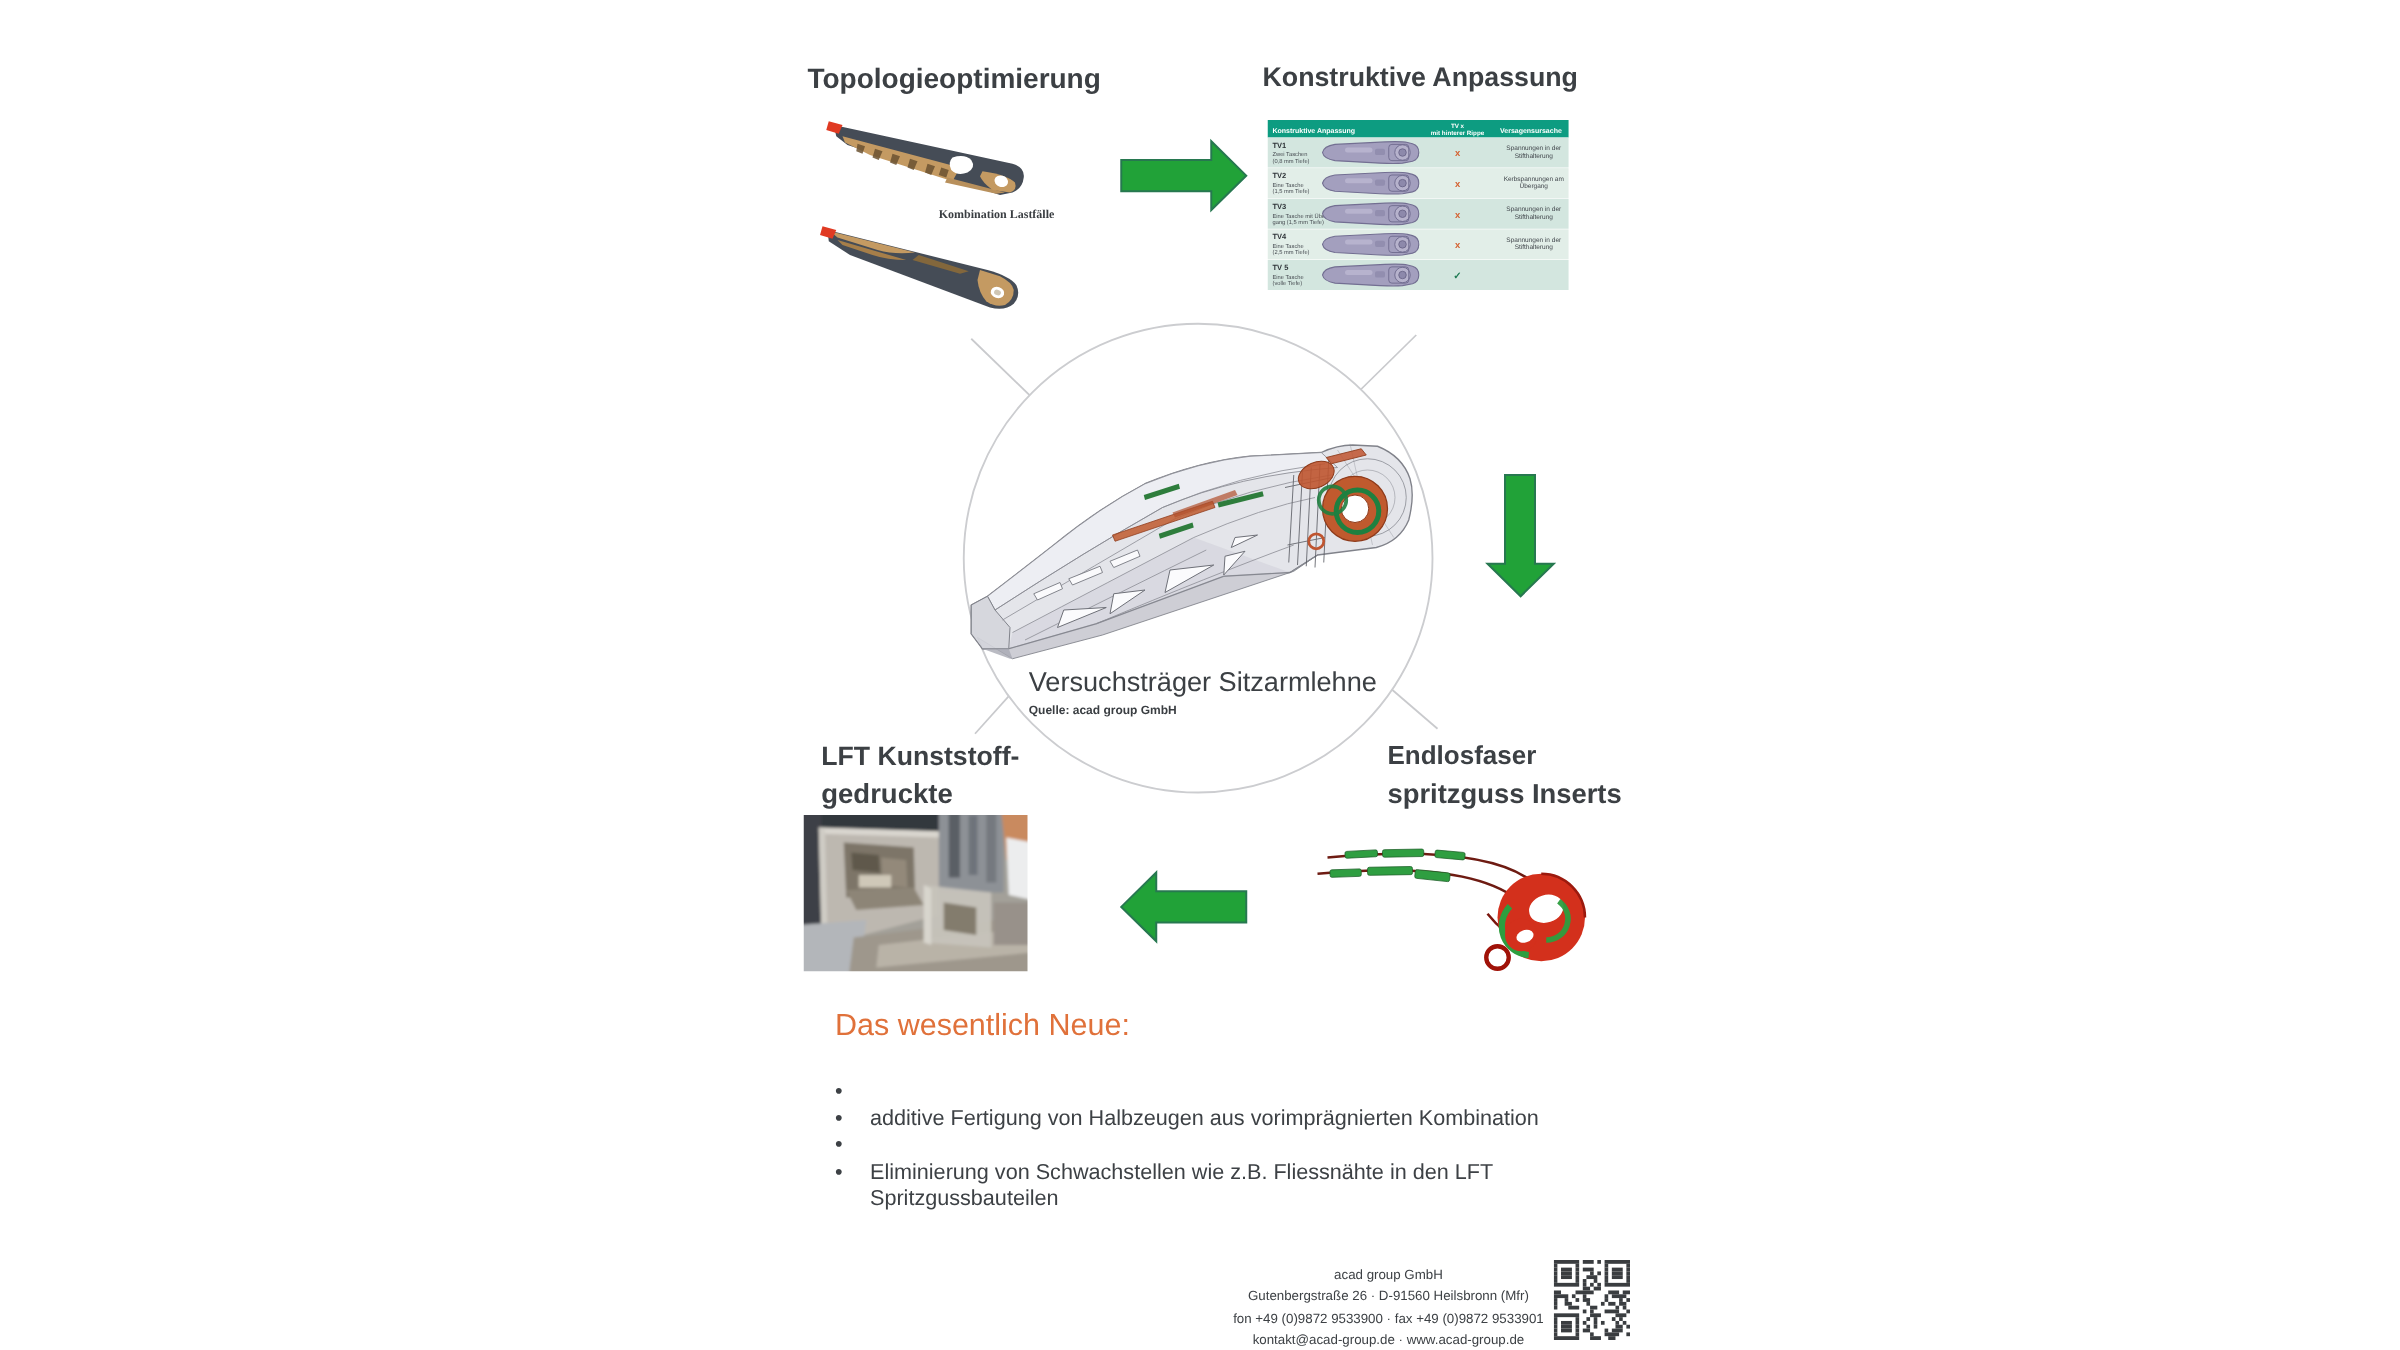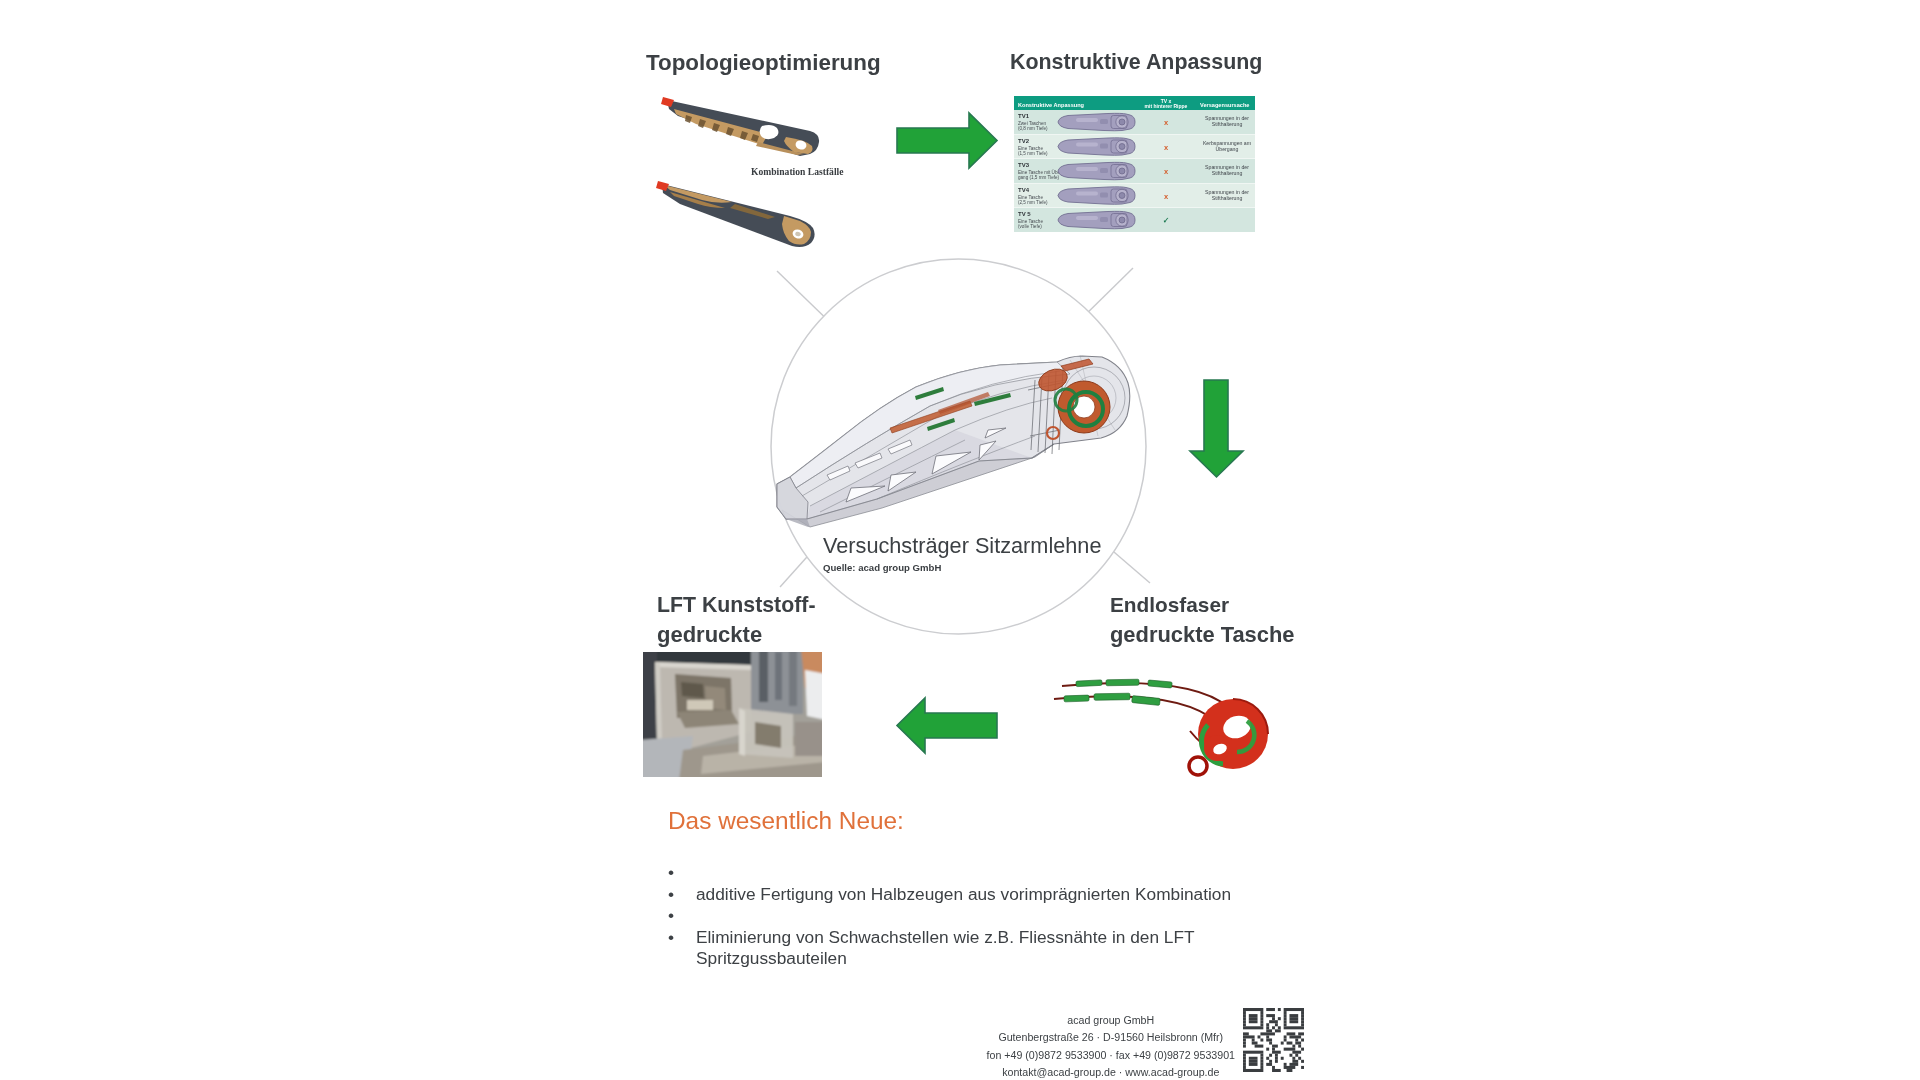--- a/index.html
+++ b/index.html
@@ -6,21 +6,21 @@
   body{font-family:"Liberation Sans",sans-serif;color:#3d4145;position:relative;}
   .abs{position:absolute;}
   .h{color:#3c4044;white-space:nowrap;font-weight:bold;}
 </style>
 </head>
 <body>
 
 <div class="abs h" style="left:646px;top:51px;font-size:22.4px;line-height:23px;">Topologieoptimierung</div>
 <div class="abs h" style="left:1010px;top:51px;font-size:21.4px;line-height:23px;">Konstruktive Anpassung</div>
 <div class="abs h" style="left:645px;top:590px;font-size:21.3px;line-height:30px;margin-left:12px;">LFT Kunststoff-<br><span style="font-size:22px;">gedruckte</span></div>
-<div class="abs h" style="left:1110px;top:590px;font-size:20.8px;line-height:30px;">Endlosfaser<br><span style="font-size:21.9px;">gedruckte Tasche</span></div>
+<div class="abs h" style="left:1110px;top:590px;font-size:20.8px;line-height:30px;">Endlosfaser<br><span style="font-size:21.9px;">spritzguss Inserts</span></div>
 
 <div class="abs" style="left:751px;top:166px;font-size:9.6px;font-weight:bold;color:#3a3e42;font-family:Liberation Serif, serif;">Kombination Lastfälle</div>
 
 <svg class="abs" style="left:640px;top:90px;" width="200" height="165" viewBox="0 0 200 165">
 
   <g>
     <path d="M27,10 L170,41 Q180,44 179,52 Q178,61 170,64 L160,66 L38,26 L29,19 Z" fill="#454c56"></path>
     <path d="M34,19 L128,44 L122,55 L56,34 L36,24 Z" fill="#c49a62"></path>
     <path d="M118,52 L164,64 L157,65 L116,56 Z" fill="#b8905c"></path>
     <g fill="#6b5231" opacity="0.85">

